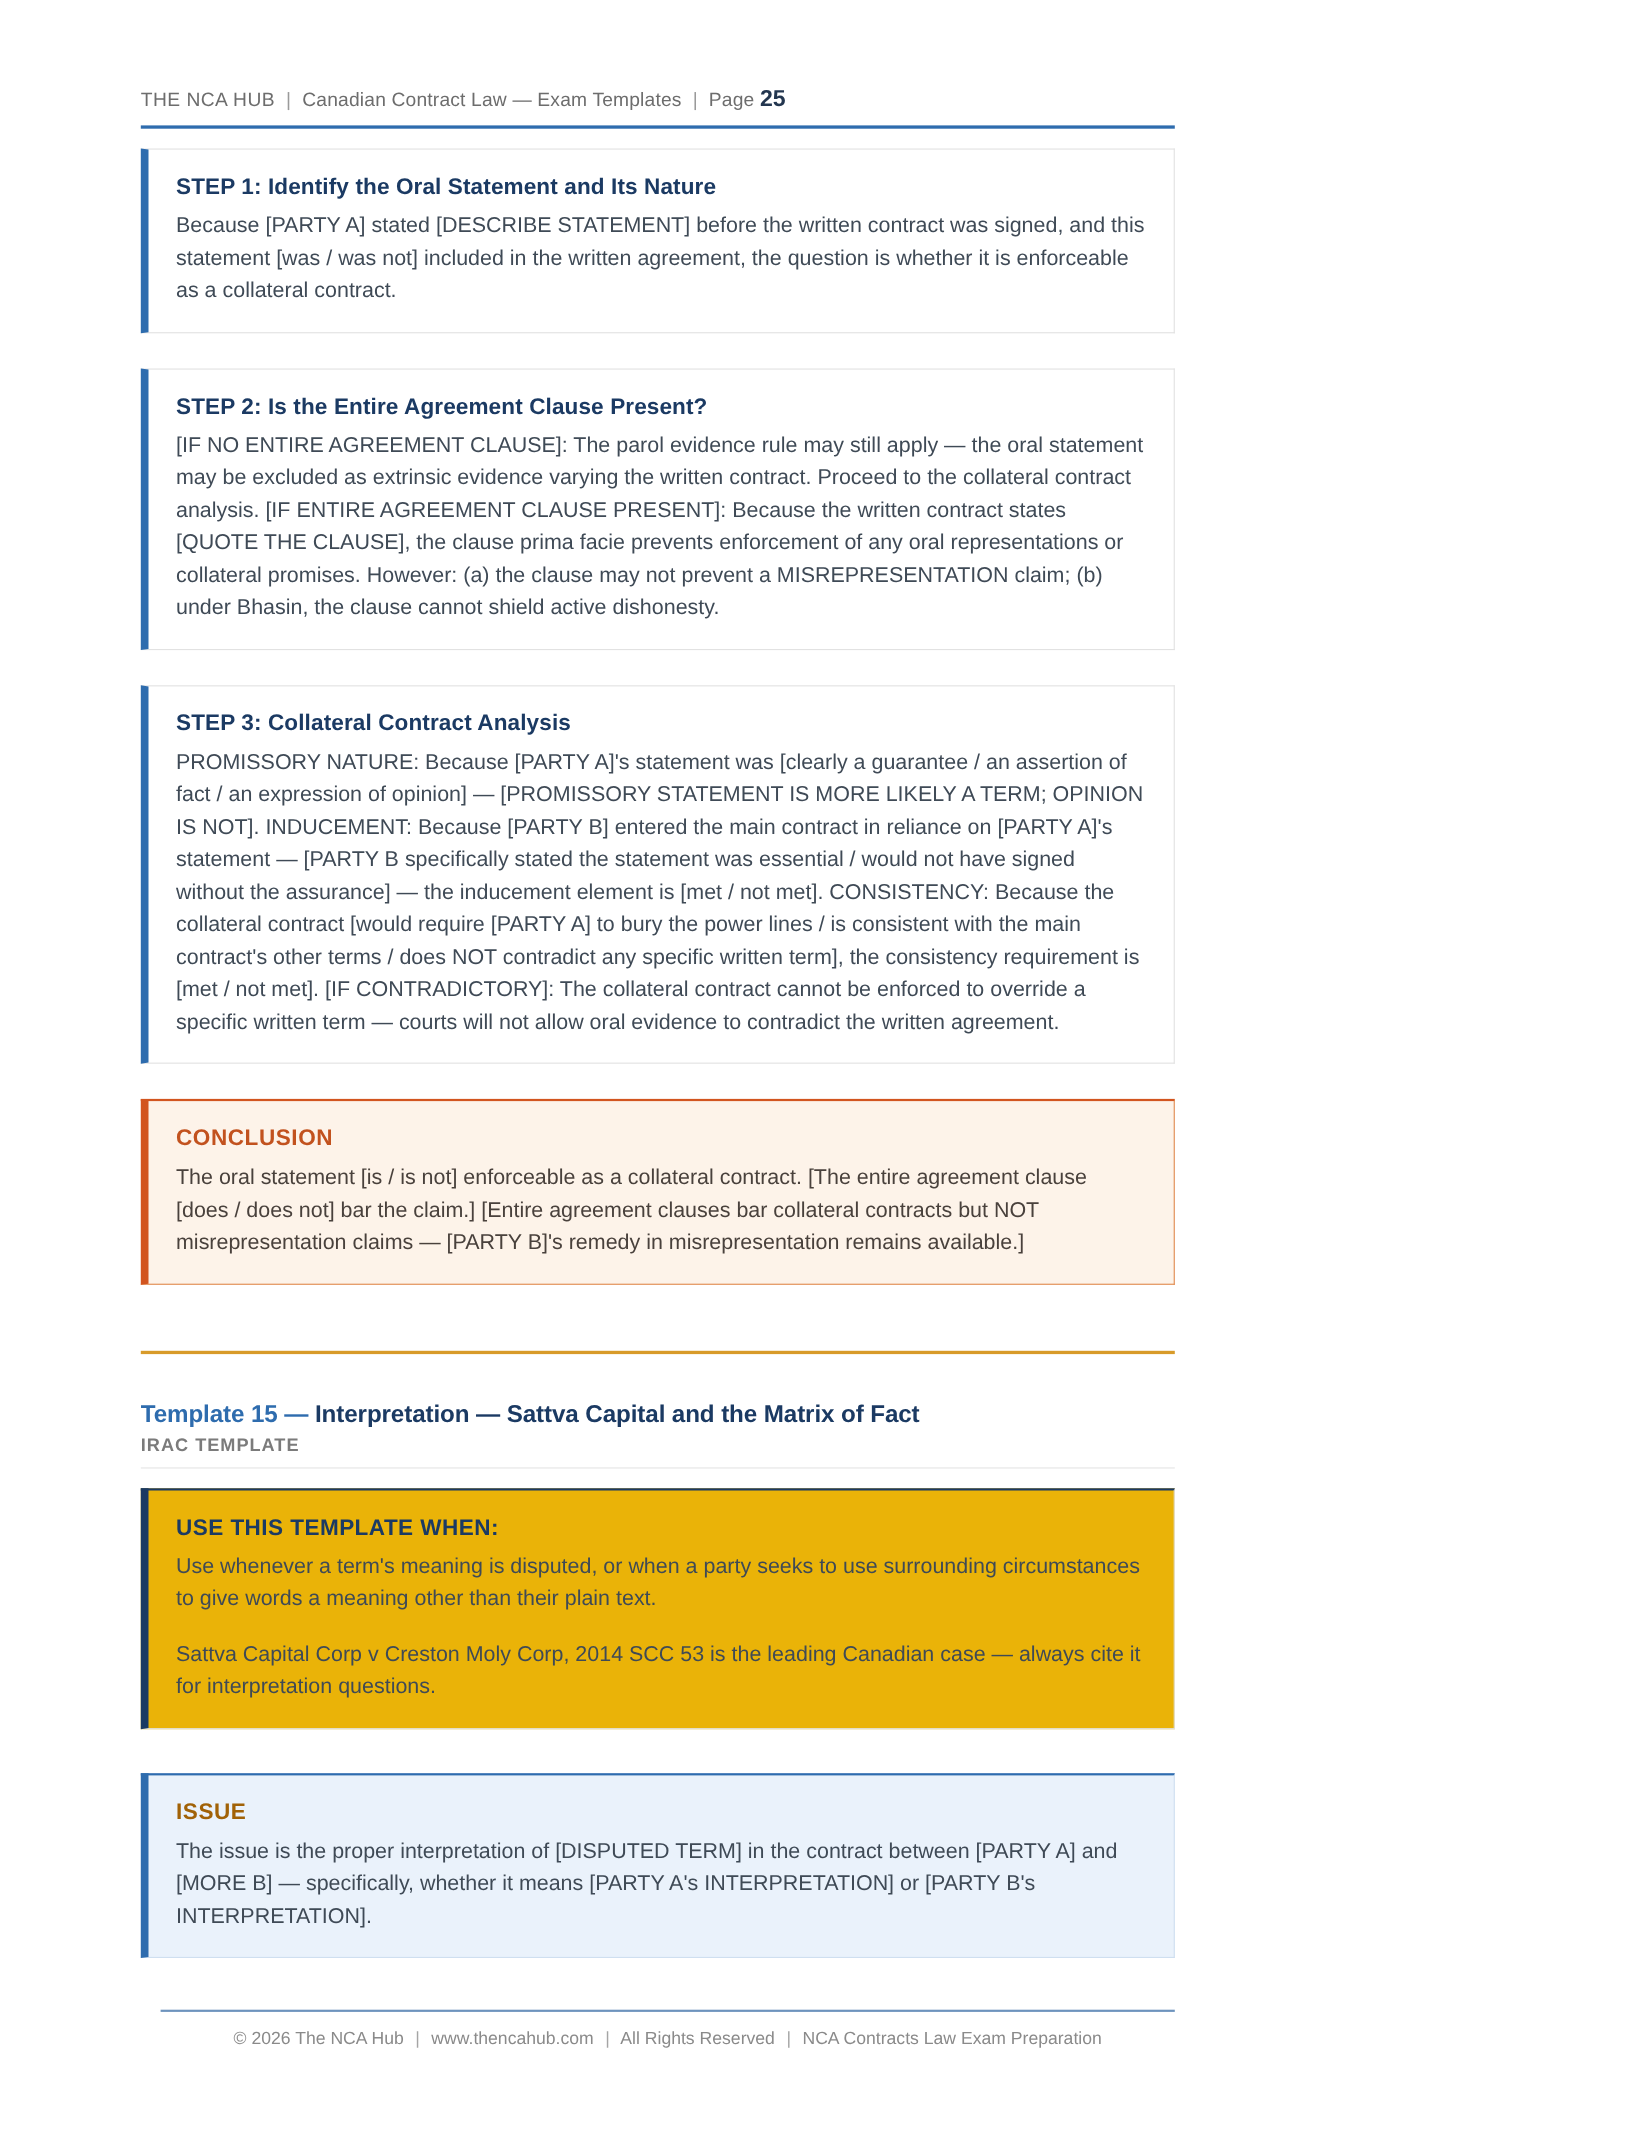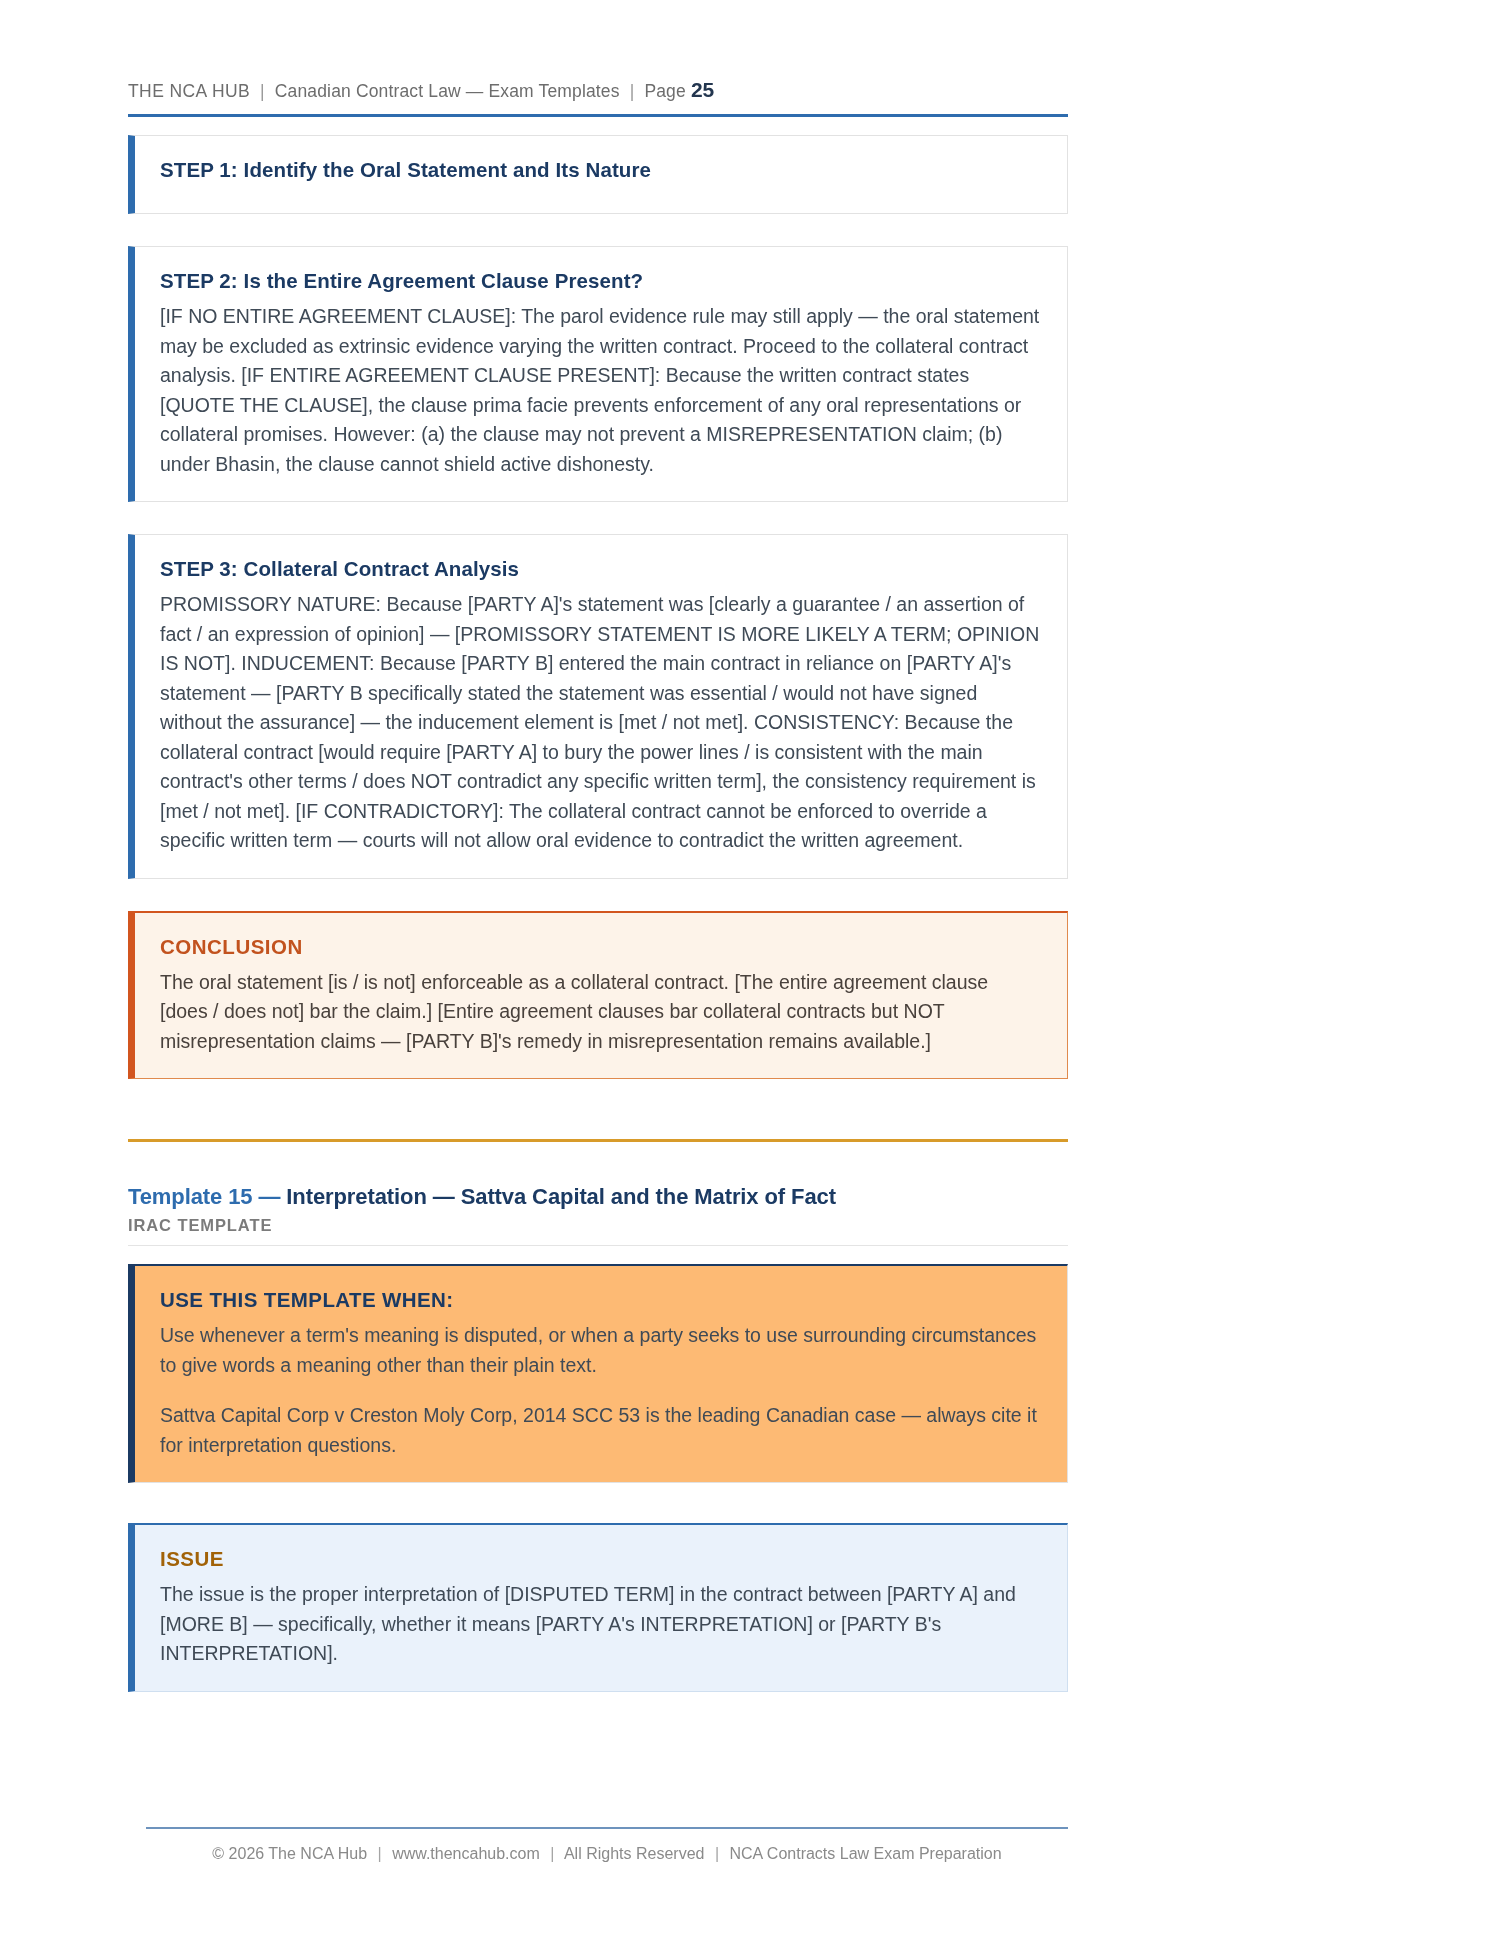--- a/index.html
+++ b/index.html
@@ -83,21 +83,21 @@
   .box--conclusion .box-title {
     color: #c2521e;
     letter-spacing: 0.5px;
   }
   .box--conclusion .box-body { color: #49413c; }
 
   
   .box--use {
     border-left-color: #1b3a63;
     border-top: 2px solid #1b3a63;
-    background: #fdba74;
+    background: #eab308;
     margin-bottom: 40px;
   }
   .box--use .box-title { color: #1b3a63; letter-spacing: 0.4px; }
 
   
   .box--issue {
     border-left-color: #2e6cae;
     border-top: 2px solid #2e6cae;
     border-right-color: #cfdff0;
     border-bottom-color: #cfdff0;
@@ -158,20 +158,21 @@
     <span class="sep">|</span>
     <span>Canadian Contract Law — Exam Templates</span>
     <span class="sep">|</span>
     <span>Page</span>
     <span class="page-num">25</span>
   </div>
   <div class="header-rule"></div>
 
   <div class="box box--step">
     <div class="box-title">STEP 1: Identify the Oral Statement and Its Nature</div>
+    <p class="box-body">Because [PARTY A] stated [DESCRIBE STATEMENT] before the written contract was signed, and this statement [was / was not] included in the written agreement, the question is whether it is enforceable as a collateral contract.</p>
   </div>
 
   <div class="box box--step">
     <div class="box-title">STEP 2: Is the Entire Agreement Clause Present?</div>
     <p class="box-body">[IF NO ENTIRE AGREEMENT CLAUSE]: The parol evidence rule may still apply — the oral statement may be excluded as extrinsic evidence varying the written contract. Proceed to the collateral contract analysis.  [IF ENTIRE AGREEMENT CLAUSE PRESENT]: Because the written contract states [QUOTE THE CLAUSE], the clause prima facie prevents enforcement of any oral representations or collateral promises. However: (a) the clause may not prevent a MISREPRESENTATION claim; (b) under Bhasin, the clause cannot shield active dishonesty.</p>
   </div>
 
   <div class="box box--step">
     <div class="box-title">STEP 3: Collateral Contract Analysis</div>
     <p class="box-body">PROMISSORY NATURE: Because [PARTY A]'s statement was [clearly a guarantee / an assertion of fact / an expression of opinion] — [PROMISSORY STATEMENT IS MORE LIKELY A TERM; OPINION IS NOT].  INDUCEMENT: Because [PARTY B] entered the main contract in reliance on [PARTY A]'s statement — [PARTY B specifically stated the statement was essential / would not have signed without the assurance] — the inducement element is [met / not met].  CONSISTENCY: Because the collateral contract [would require [PARTY A] to bury the power lines / is consistent with the main contract's other terms / does NOT contradict any specific written term], the consistency requirement is [met / not met]. [IF CONTRADICTORY]: The collateral contract cannot be enforced to override a specific written term — courts will not allow oral evidence to contradict the written agreement.</p>

